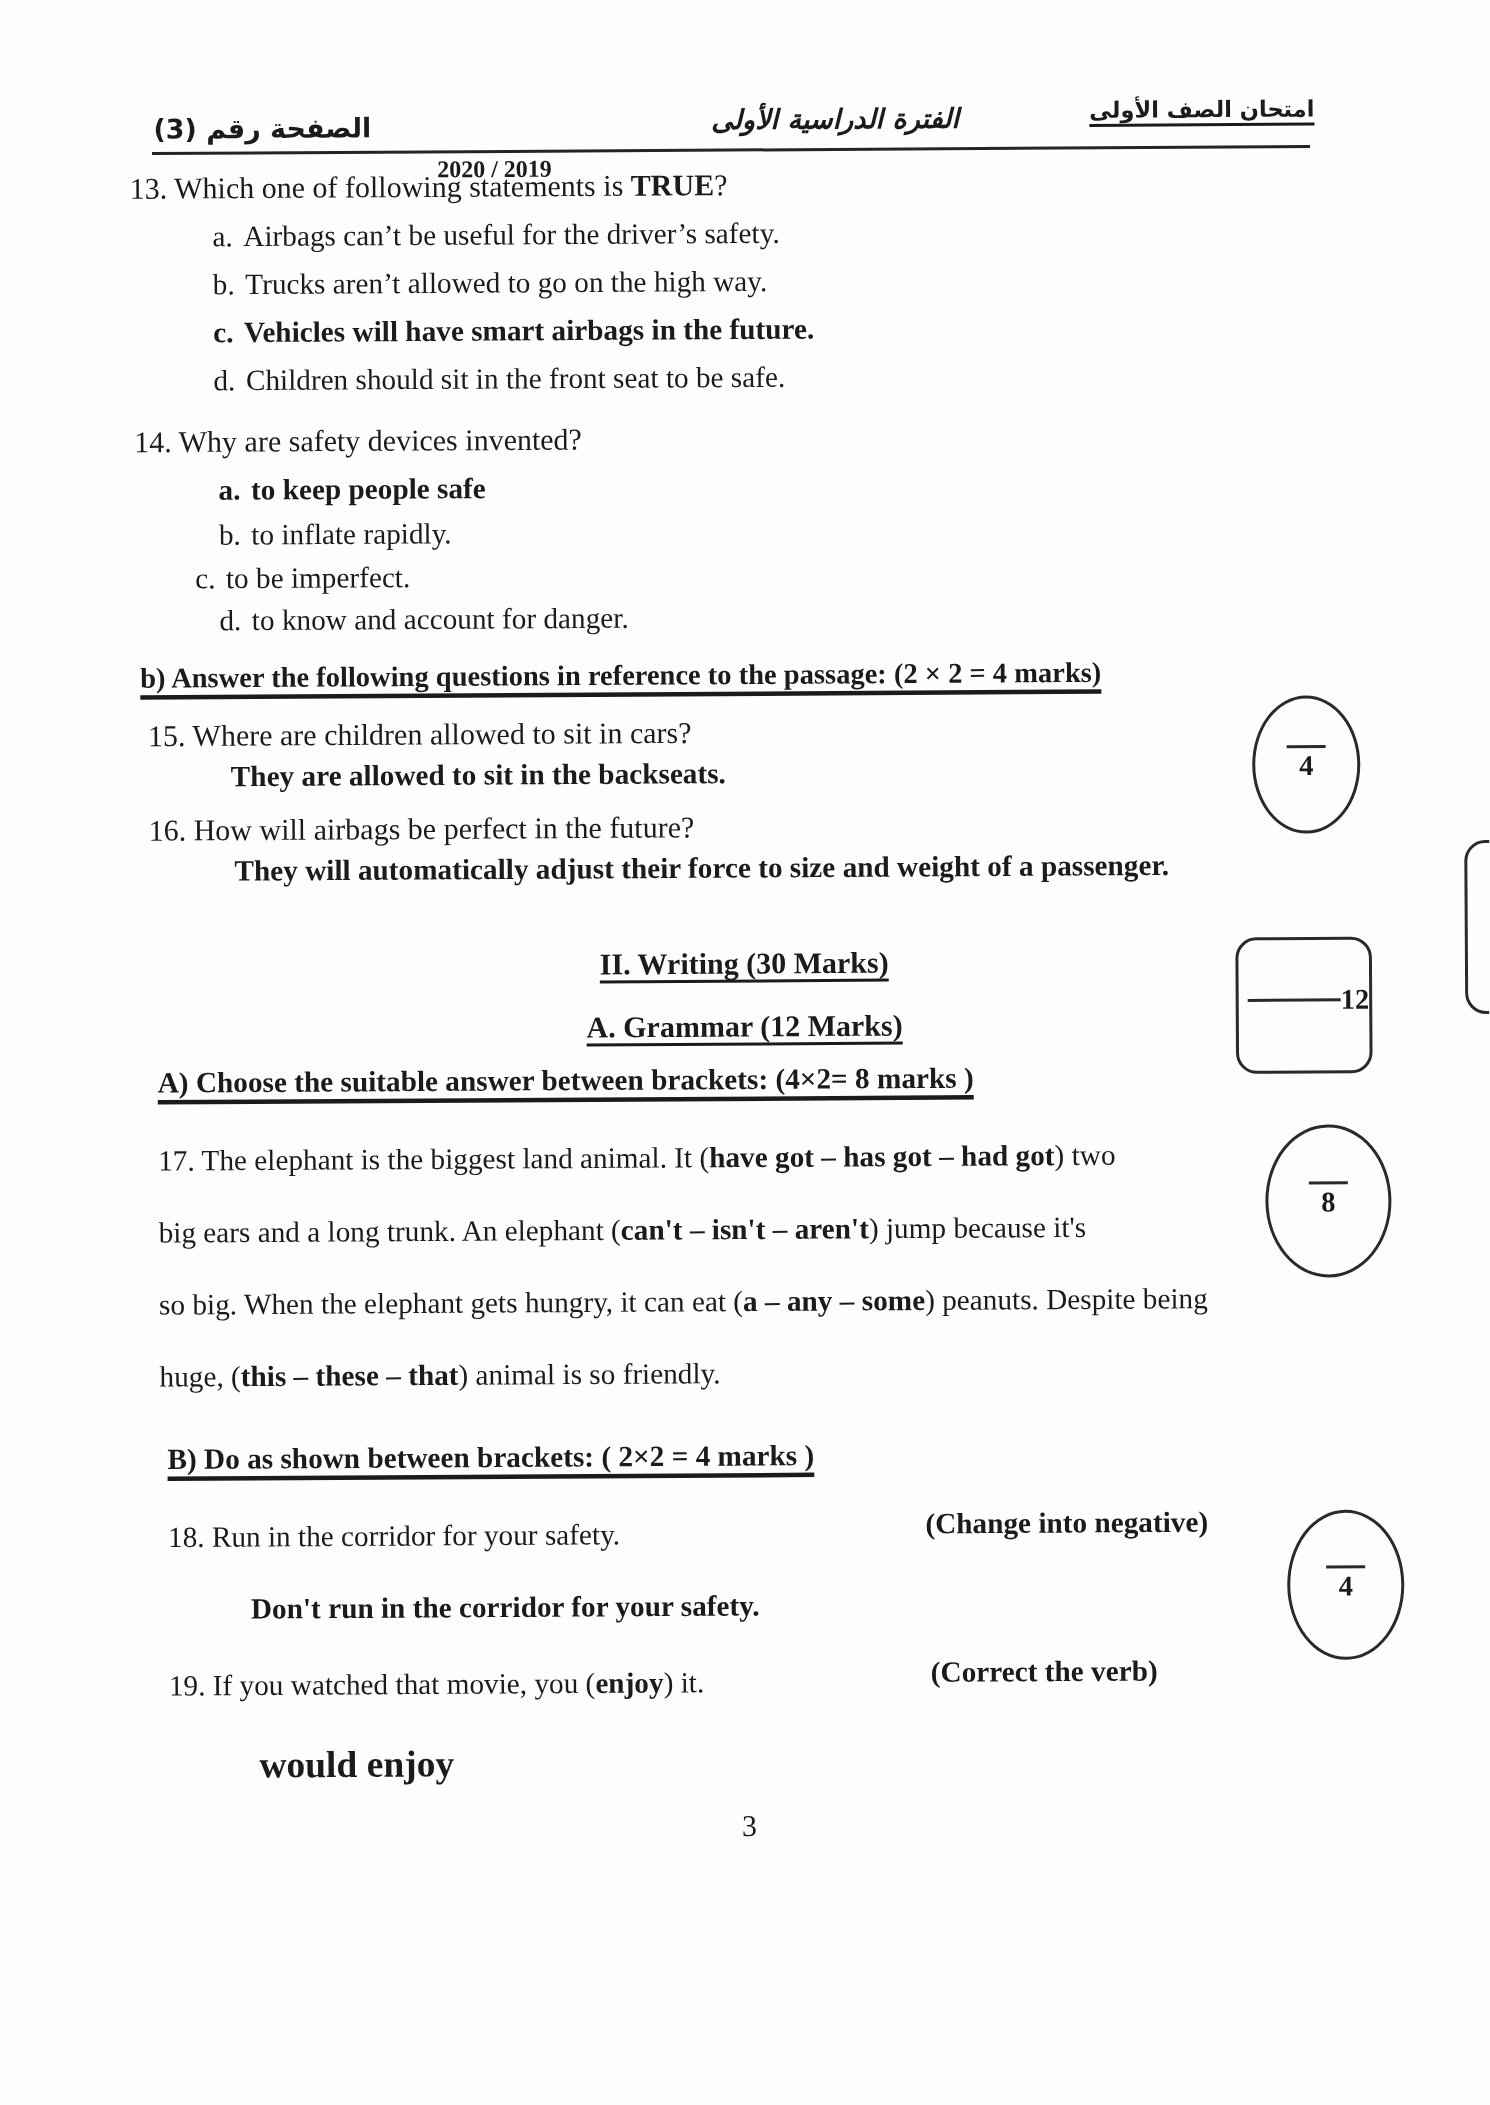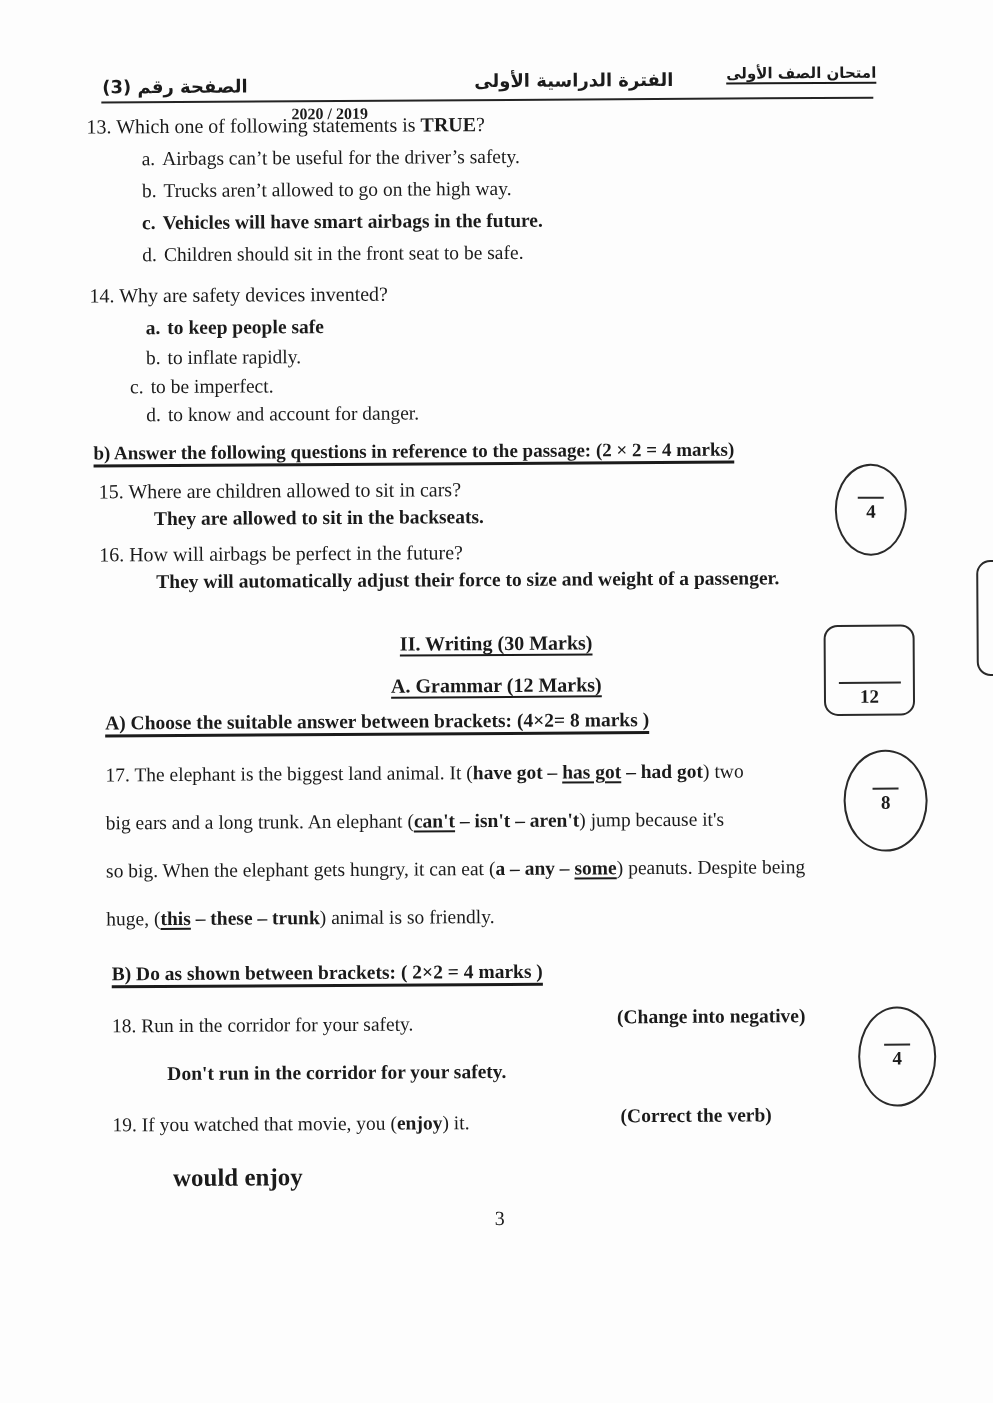--- a/index.html
+++ b/index.html
@@ -11,55 +11,55 @@
   .tilt{position:absolute;inset:0;transform:rotate(-0.35deg);transform-origin:50% 50%;}
   .abs{position:absolute;}
   .ar{font-family:"DejaVu Sans", sans-serif;font-weight:bold;font-size:18px;white-space:nowrap;}
   .yr{font-weight:bold;font-size:16px;white-space:nowrap;}
   .u{text-decoration:underline;text-decoration-thickness:2px;text-underline-offset:4px;}
   .rule{height:2px;background:#242424;}
   .q{font-size:20px;white-space:nowrap;}
   .opt{font-size:19.5px;white-space:nowrap;}
   .opt-label{margin-right:7px;}
   .b{font-weight:bold;}
-  .bu{font-weight:bold;text-decoration:underline;text-decoration-thickness:2px;text-underline-offset:3px;}
+  .bu{font-weight:bold;text-decoration-thickness:2px;text-underline-offset:3px;}
   .heading{font-size:19px;font-weight:bold;white-space:nowrap;
     text-decoration:underline;text-decoration-thickness:2.5px;text-underline-offset:5px;}
   .center-line{left:0;width:993px;text-align:center;}
   .title{font-size:20px;font-weight:bold;}
   .para{font-size:19.5px;white-space:nowrap;}
   .ans{font-weight:bold;font-size:19.5px;white-space:nowrap;}
   .instr{font-weight:bold;font-size:19.5px;white-space:nowrap;}
   .badge-oval{
     border:2px solid #2a2a2a;border-radius:50%;
     display:flex;flex-direction:column;align-items:center;justify-content:center;
     font-weight:bold;font-size:19px;
   }
   .badge-rect{
     border:2px solid #2a2a2a;border-radius:14px;
-    display:flex;flex-direction:column;align-items:center;justify-content:flex-end;
+    display:flex;align-items:center;justify-content:flex-end;
     padding-bottom:6px;box-sizing:border-box;
     font-weight:bold;font-size:19px;
   }
   .score-line{border-top:2px solid #2a2a2a;margin-bottom:2px;}
   .score-line.sm{width:26px;}
   .score-line.lg{width:62px;}
   .edge-box{
     border:2px solid #2a2a2a;border-radius:14px;background:transparent;
   }
   .pageno{font-size:20px;}
 </style>
 </head>
 <body>
 
 <div class="page">
   <div class="tilt">
 
     <div class="abs ar u" style="left:730px;top:66px;width:146px;text-align:center;font-size:15px;">امتحان الصف الأولى</div>
-    <div class="abs ar" style="left:478px;top:70px;">الفترة الدراسية الأولى</div>
+    <div class="abs ar" style="left:478px;top:70px;font-style:italic;">الفترة الدراسية الأولى</div>
     <div class="abs yr" style="left:295px;top:72px;margin-top:32px;">2020 / 2019</div>
     <div class="abs ar" style="left:106px;top:74px;">الصفحة رقم (3)</div>
     <div class="abs rule" style="left:105px;top:99px;width:772px;"></div>
 
     <div class="abs q" style="left:90px;top:113px;"><span>13. Which one of following statements is </span><span class="b">TRUE</span><span>?</span></div>
 
     <div class="abs opt" style="left:145px;top:146px;">
       <span class="opt-label">a.</span><span>Airbags can’t be useful for the driver’s safety.</span>
     </div>
     <div class="abs opt" style="left:145px;top:178px;">
@@ -105,21 +105,21 @@
     <div class="abs badge-rect" style="left:824px;top:627px;width:91px;height:91px;">
       <span class="score-line lg"></span>
       <span>12</span>
     </div>
 
     <div class="abs heading" style="left:105px;top:710px;font-size:19.5px;">A) Choose the suitable answer between brackets: (4×2= 8 marks )</div>
 
     <div class="abs para" style="left:105px;top:762px;"><span>17. The elephant is the biggest land animal. It (</span><span class="b">have got – </span><span class="bu">has got</span><span class="b"> – had got</span><span>)  two</span></div>
     <div class="abs para" style="left:105px;top:810px;"><span>big ears and a long trunk. An elephant (</span><span class="bu">can't</span><span class="b"> – isn't – aren't</span><span>)  jump because it's</span></div>
     <div class="abs para" style="left:105px;top:858px;"><span>so big. When the elephant gets hungry, it can eat (</span><span class="b">a – any – </span><span class="bu">some</span><span>) peanuts. Despite being</span></div>
-    <div class="abs para" style="left:105px;top:906px;"><span>huge, (</span><span class="bu">this</span><span class="b"> – these – trunk</span><span>) animal is so friendly.</span></div>
+    <div class="abs para" style="left:105px;top:906px;"><span>huge, (</span><span class="bu">this</span><span class="b"> – these – that</span><span>) animal is so friendly.</span></div>
 
     <div class="abs badge-oval" style="left:843px;top:752px;width:80px;height:98px;">
       <span class="score-line sm"></span>
       <span>8</span>
     </div>
 
     <div class="abs heading" style="left:110px;top:961px;font-size:19.5px;">B) Do as shown between brackets: ( 2×2 = 4 marks )</div>
 
     <div class="abs para" style="left:110px;top:1013px;">18. Run in the corridor for your safety.</div>
     <div class="abs instr" style="left:615px;top:1007px;">(Change into negative)</div>

